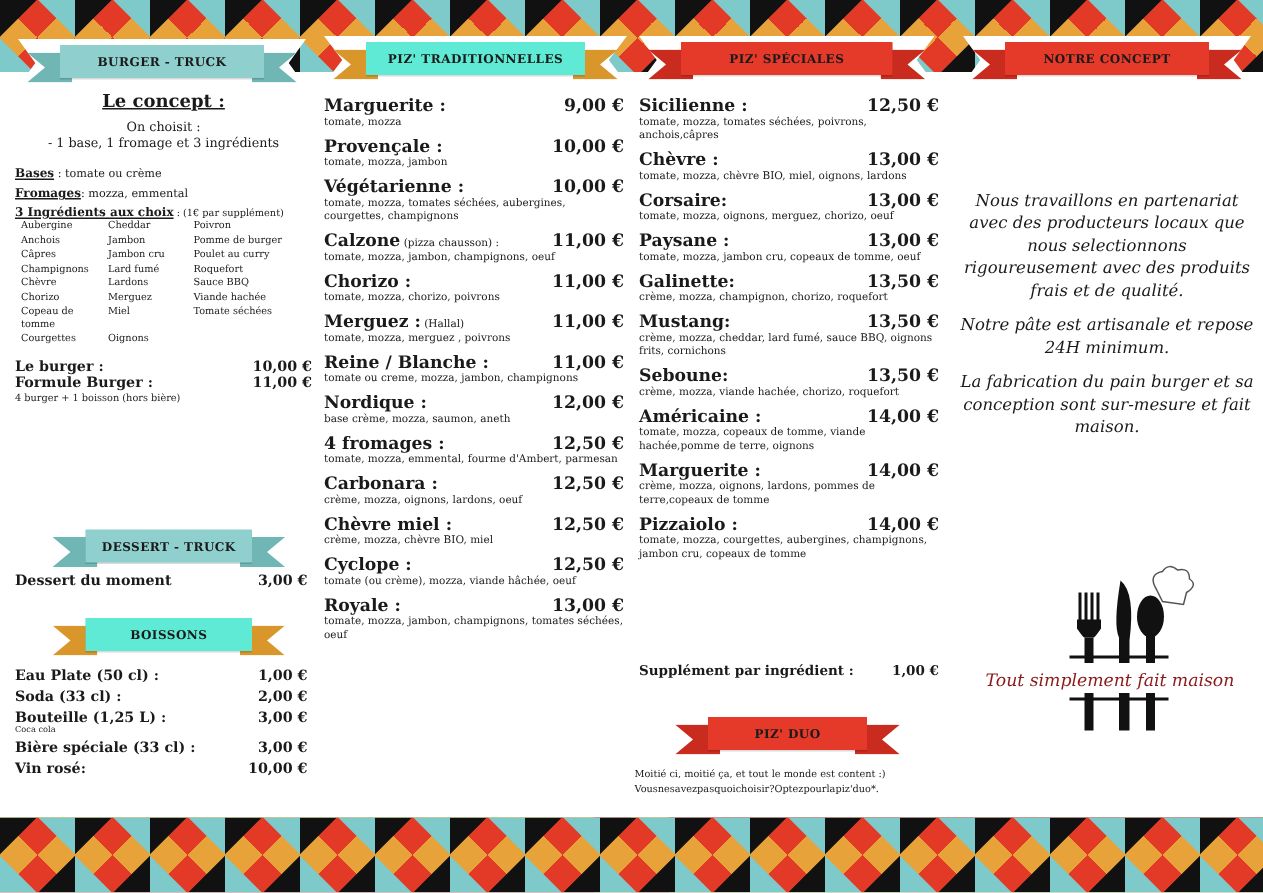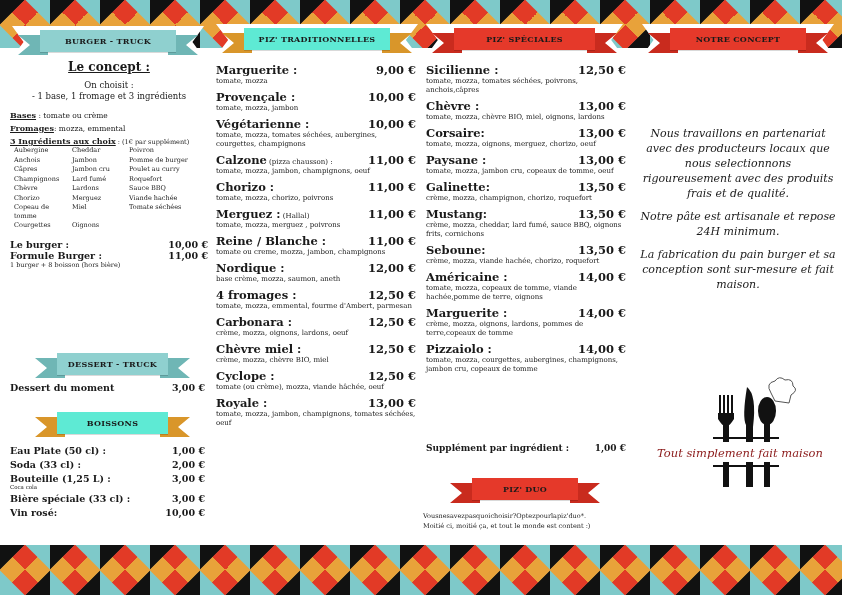--- a/index.html
+++ b/index.html
@@ -326,21 +326,21 @@
 
   <div class="burger-rows" style="margin-top:8px;">
     <div class="price-row">
       <span class="name">Le burger :</span>
       <span class="price">10,00 €</span>
     </div>
     <div class="price-row">
       <span class="name">Formule Burger :</span>
       <span class="price">11,00 €</span>
     </div>
-    <div class="desc" style="font-size:6.5px;">1 burger + 8 boisson (hors bière)</div>
+    <div class="desc" style="font-size:6.5px;">4 burger + 1 boisson (hors bière)</div>
   </div>
 </div>
 
 <div class="ribbon teal" style="left:35px; top:353px; width:155px;">
   <div class="tail left"></div>
     <div class="tail right"></div>
   <div class="body">DESSERT - TRUCK</div>
 </div>
 <div style="position:absolute; left:10px; top:382px; width:195px;">
   <div class="price-row">
@@ -560,22 +560,22 @@
     <span class="price" style="font-size:9px;">1,00 €</span>
   </div>
 </div>
 
 <div class="ribbon red" style="left:450px; top:478px; width:150px;">
   <div class="tail left"></div>
     <div class="tail right"></div>
   <div class="body">PIZ' DUO</div>
 </div>
 <div style="position:absolute; left:423px; top:511px; width:205px; font-size:6.5px; line-height:10px;">
+  <div>Moitié ci, moitié ça, et tout le monde est content :)</div>
   <div>Vousnesavezpasquoichoisir?Optezpourlapiz'duo*.</div>
-  <div>Moitié ci, moitié ça, et tout le monde est content :)</div>
 </div>
 
 <div style="position:absolute; left:640px; top:126px; width:196px;">
   <p class="concept-text">Nous travaillons en partenariat avec des producteurs locaux que nous selectionnons rigoureusement avec des produits frais et de qualité.</p>
   <p class="concept-text" style="margin-top:8px;">Notre pâte est artisanale et repose 24H minimum.</p>
   <p class="concept-text" style="margin-top:8px;">La fabrication du pain burger et sa conception sont sur-mesure et fait maison.</p>
 </div>
 
 <div class="logo">
   <svg width="170" height="120" viewBox="0 0 170 120">

